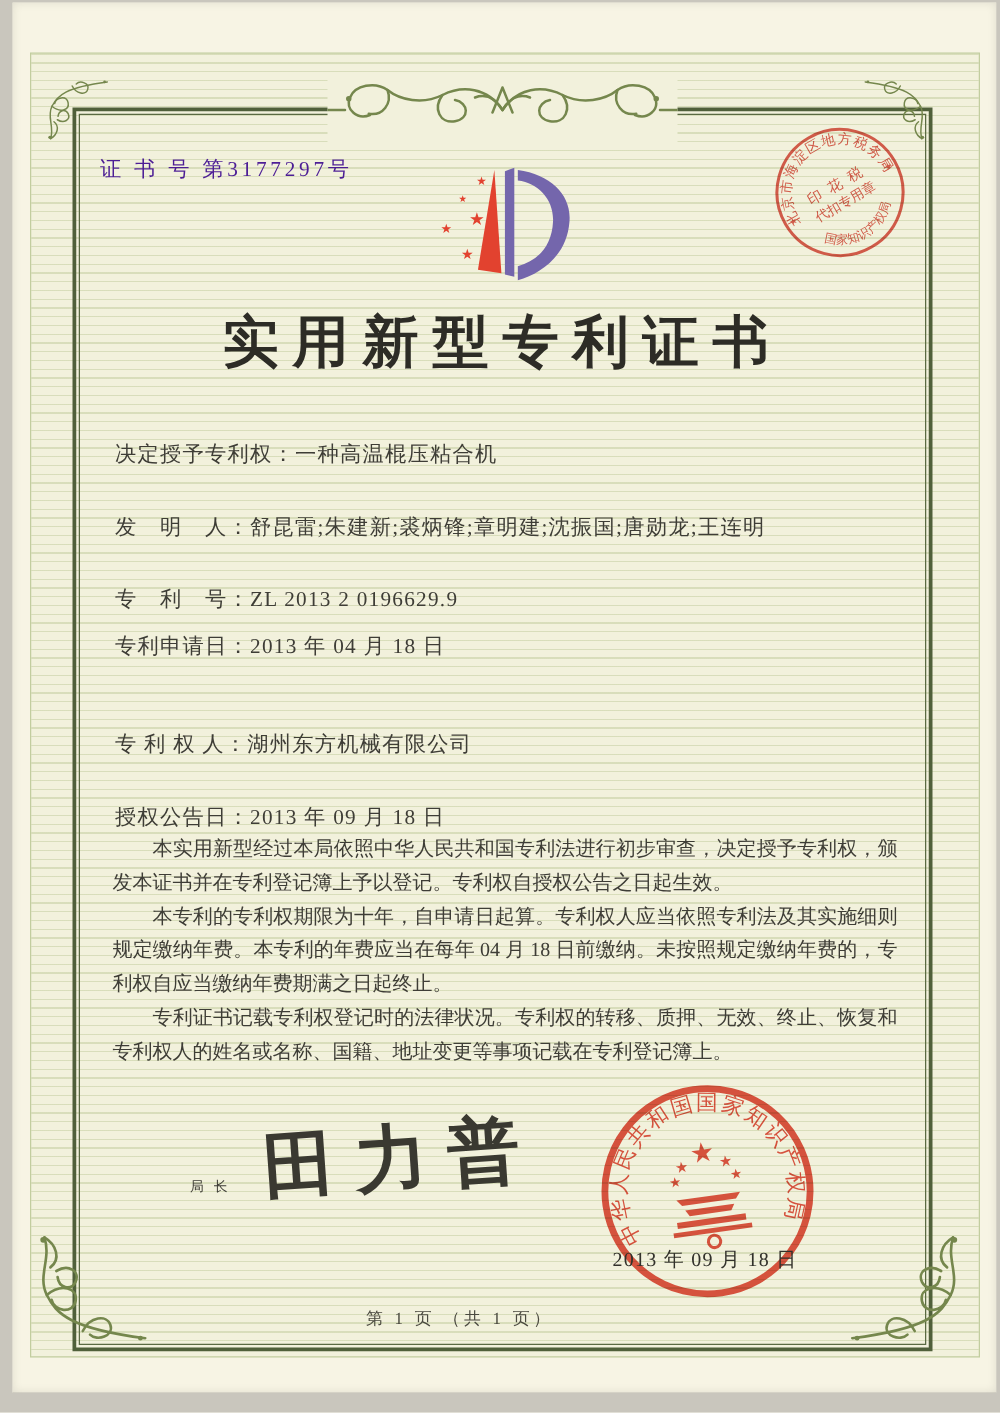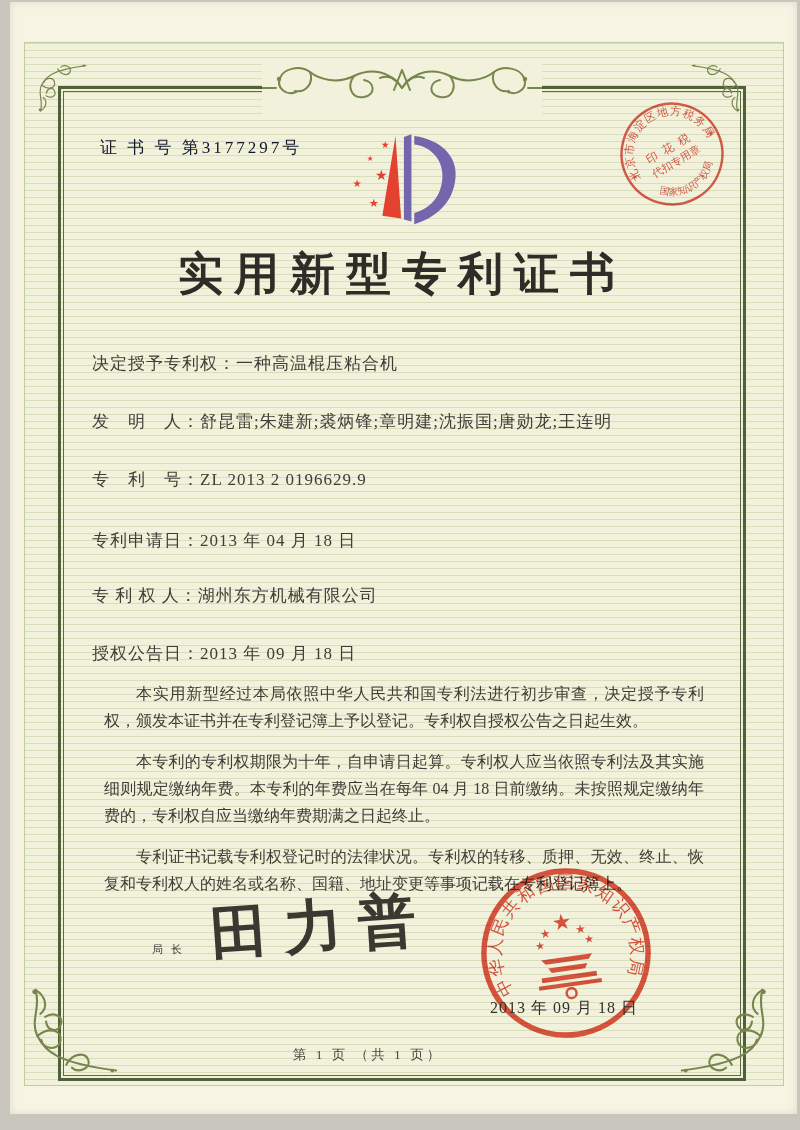--- a/index.html
+++ b/index.html
@@ -28,38 +28,38 @@
   .frame-inner{position:absolute;inset:2px;border:1px solid #5a6a42;}
   .orn{position:absolute;color:#75874d;}
   .orn-top{
     position:absolute;left:252px;top:58px;width:280px;height:56px;
     background:#f2f1dc;color:#75874d;
   }
   .flipY{transform:scaleY(-1);}
   .flipX{transform:scaleX(-1);}
   .flipXY{transform:scale(-1,-1);}
   .cert-no{
-    position:absolute;left:70px;top:134px;font-size:17px;
-    letter-spacing:3px;color:#0f172a;white-space:nowrap;margin-left:20px;
+    position:absolute;left:70px;top:122px;font-size:17px;
+    letter-spacing:3px;color:#4c1d95;white-space:nowrap;
   }
   .logo{position:absolute;left:332px;top:126px;width:122px;height:108px;}
   .title{
     position:absolute;left:48px;top:242px;width:688px;text-align:center;
     font-size:45px;font-weight:700;letter-spacing:11px;color:#2d2c26;
     white-space:nowrap;
   }
   .field{
     position:absolute;left:82px;font-size:17px;color:#3e3d36;
     white-space:nowrap;letter-spacing:1px;
   }
   .paras{
     position:absolute;left:80px;top:664px;width:628px;
     font-size:16px;line-height:27px;text-align:justify;color:#3e3d36;
   }
-  .paras p{margin:14px;text-indent:2em;}
+  .paras p{margin:0;text-indent:2em;}
   .sig-title{
     position:absolute;left:142px;top:940px;font-size:11px;
     letter-spacing:8px;color:#3c3b34;
   }
   .sig-name{
     position:absolute;left:200px;top:886px;font-size:58px;font-weight:700;
     letter-spacing:16px;color:#3a3931;transform:rotate(-4deg);
     white-space:nowrap;
   }
   .seal{position:absolute;mix-blend-mode:multiply;}
@@ -165,21 +165,21 @@
 
   <div class="field" style="top:350px">
     <span>决定授予专利权：</span><span>一种高温棍压粘合机</span>
   </div>
   <div class="field" style="top:408px">
     <span>发　明　人：</span><span>舒昆雷;朱建新;裘炳锋;章明建;沈振国;唐勋龙;王连明</span>
   </div>
   <div class="field" style="top:466px">
     <span>专　利　号：</span><span>ZL 2013 2 0196629.9</span>
   </div>
-  <div class="field" style="top:527px">
+  <div class="field" style="top:503px">
     <span>专利申请日：</span><span>2013 年 04 月 18 日</span>
   </div>
   <div class="field" style="top:582px">
     <span>专 利 权 人：</span><span>湖州东方机械有限公司</span>
   </div>
   <div class="field" style="top:640px">
     <span>授权公告日：</span><span>2013 年 09 月 18 日</span>
   </div>
 
   <div class="paras">

